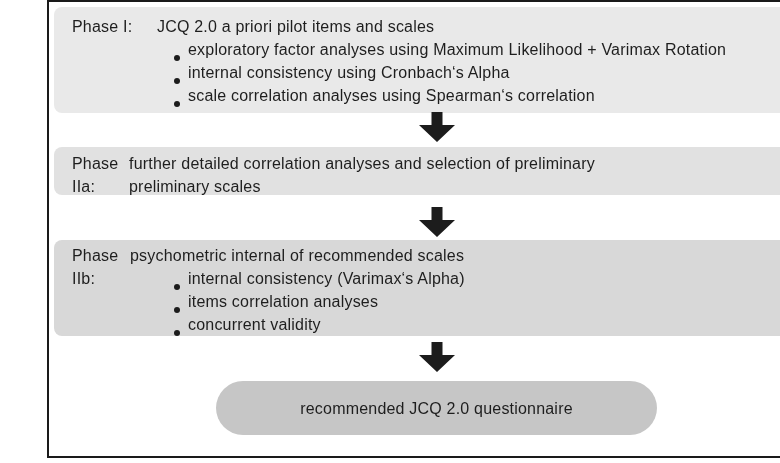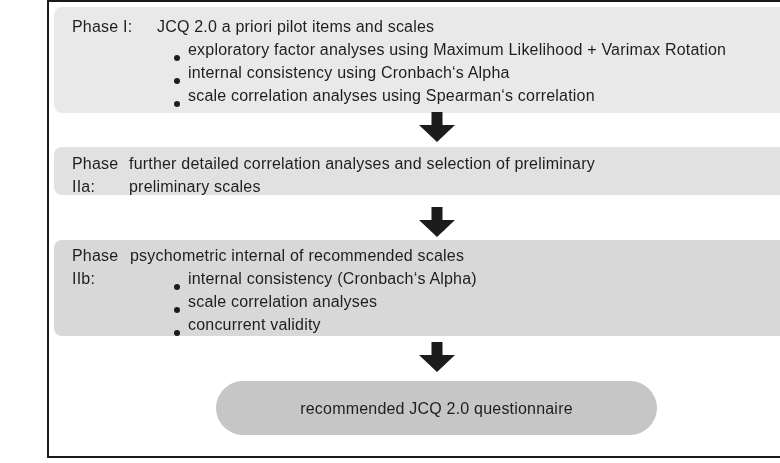--- a/index.html
+++ b/index.html
@@ -149,25 +149,25 @@
     </svg>
   </div>
 
   <div class="box box3">
     <div class="box-grid">
       <div class="phase-label">Phase IIb:</div>
       <div class="box-content">
         <div class="box-title">psychometric internal of recommended scales</div>
         <div class="bullet-row">
           <span class="dot"></span>
-          <span>internal consistency (Cronbach‘s Alpha)</span>
+          <span>internal consistency (Varimax‘s Alpha)</span>
         </div>
         <div class="bullet-row">
           <span class="dot"></span>
-          <span>scale correlation analyses</span>
+          <span>items correlation analyses</span>
         </div>
         <div class="bullet-row">
           <span class="dot"></span>
           <span>concurrent validity</span>
         </div>
       </div>
     </div>
   </div>
 
   <div class="arrow arrow3">

